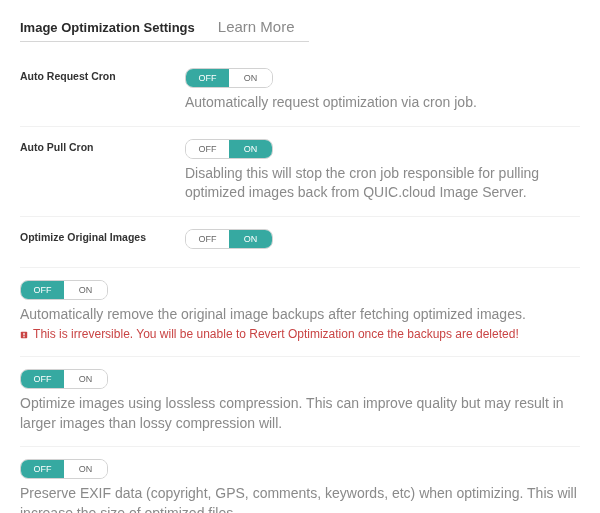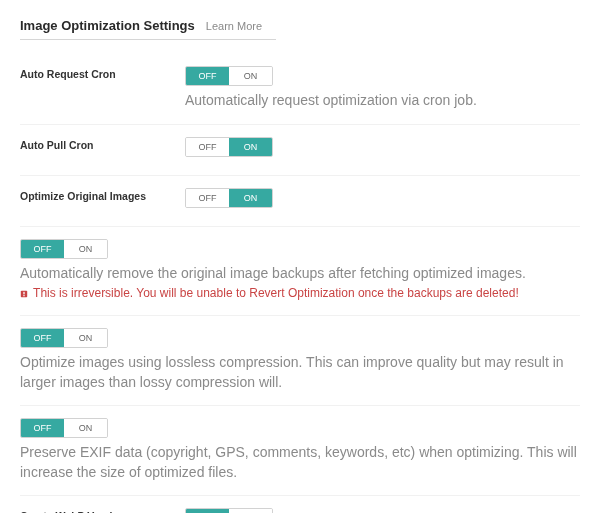--- a/index.html
+++ b/index.html
@@ -6,33 +6,34 @@
   body {
     font-family: -apple-system, BlinkMacSystemFont, "Segoe UI", Arial, sans-serif;
     background: #fff;
     padding: 18px 20px;
     width: 600px;
     color: #333;
   }
   .header {
     display: flex;
     align-items: baseline;
+    gap: 12px;
     border-bottom: 1px solid #d6d6d6;
     padding-bottom: 6px;
     margin-bottom: 14px;
     width: fit-content;
     padding-right: 14px;
   }
   .header h1 {
     font-size: 13px;
     font-weight: 700;
     color: #2a2a2a;
   }
   .header .learn {
-    font-size: 11px;
+    font-size: 15px;
     color: #8a8a8a;
     padding-left: 11px;
   }
   .row {
     display: flex;
     align-items: flex-start;
     padding: 11px 0 13px 0;
     border-bottom: 1px solid #f1f1f1;
   }
   .row:last-child { border-bottom: none; }
@@ -44,21 +45,21 @@
     color: #333;
     padding-top: 3px;
   }
   .ctrl-col {
     flex: 1;
     min-width: 0;
   }
   .toggle {
     display: inline-flex;
     border: 1px solid #d2d2d2;
-    border-radius: 2px;
+    border-radius: 8px;
     overflow: hidden;
     height: 20px;
     margin-bottom: 5px;
   }
   .toggle .opt {
     width: 43px;
     display: flex;
     align-items: center;
     justify-content: center;
     font-size: 9px;
@@ -105,21 +106,21 @@
       <div class="ctrl-col"><div class="toggle">
           <div class="opt sel">OFF</div>
           <div class="opt">ON</div>
         </div><div class="desc">Automatically request optimization via cron job.</div></div>
     </div>
     <div class="row">
       <div class="label-col">Auto Pull Cron</div>
       <div class="ctrl-col"><div class="toggle">
           <div class="opt">OFF</div>
           <div class="opt sel">ON</div>
-        </div></div>
+        </div><div class="desc">Disabling this will stop the cron job responsible for pulling optimized images back from QUIC.cloud Image Server.</div></div>
     </div>
     <div class="row">
       <div class="label-col">Optimize Original Images</div>
       <div class="ctrl-col"><div class="toggle">
           <div class="opt">OFF</div>
           <div class="opt sel">ON</div>
         </div></div>
     </div>
     <div class="row">
       <div class="ctrl-col"><div class="toggle">

